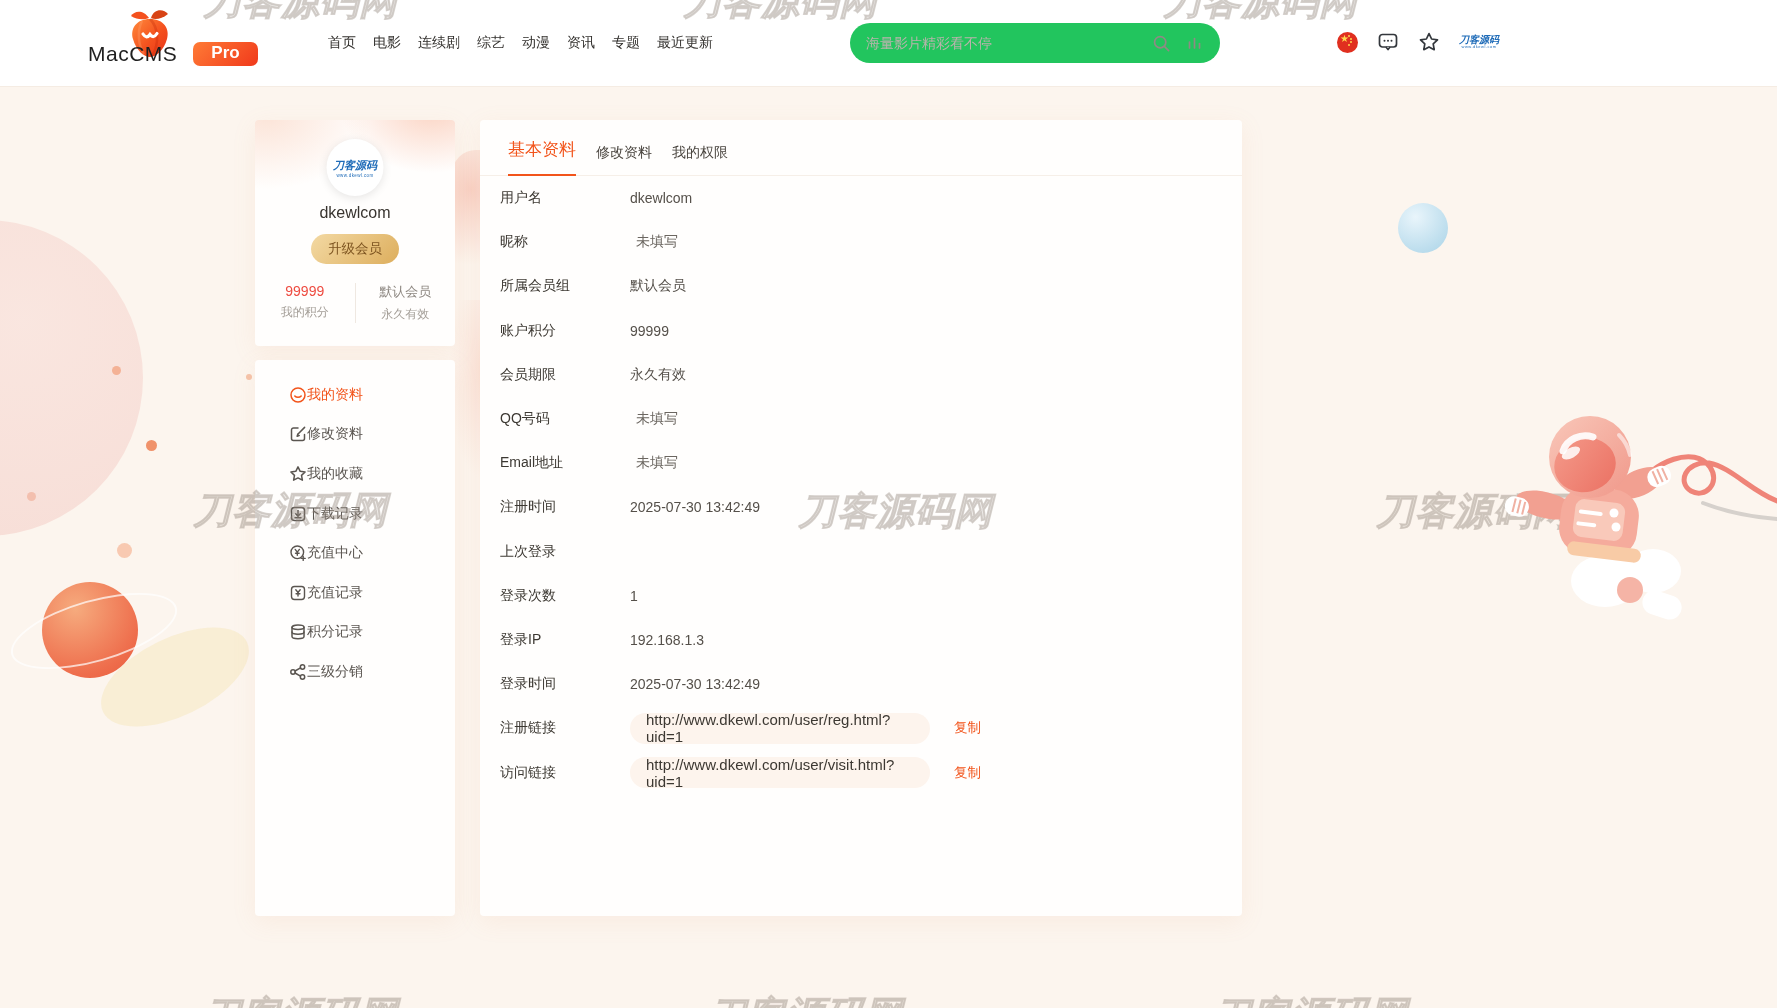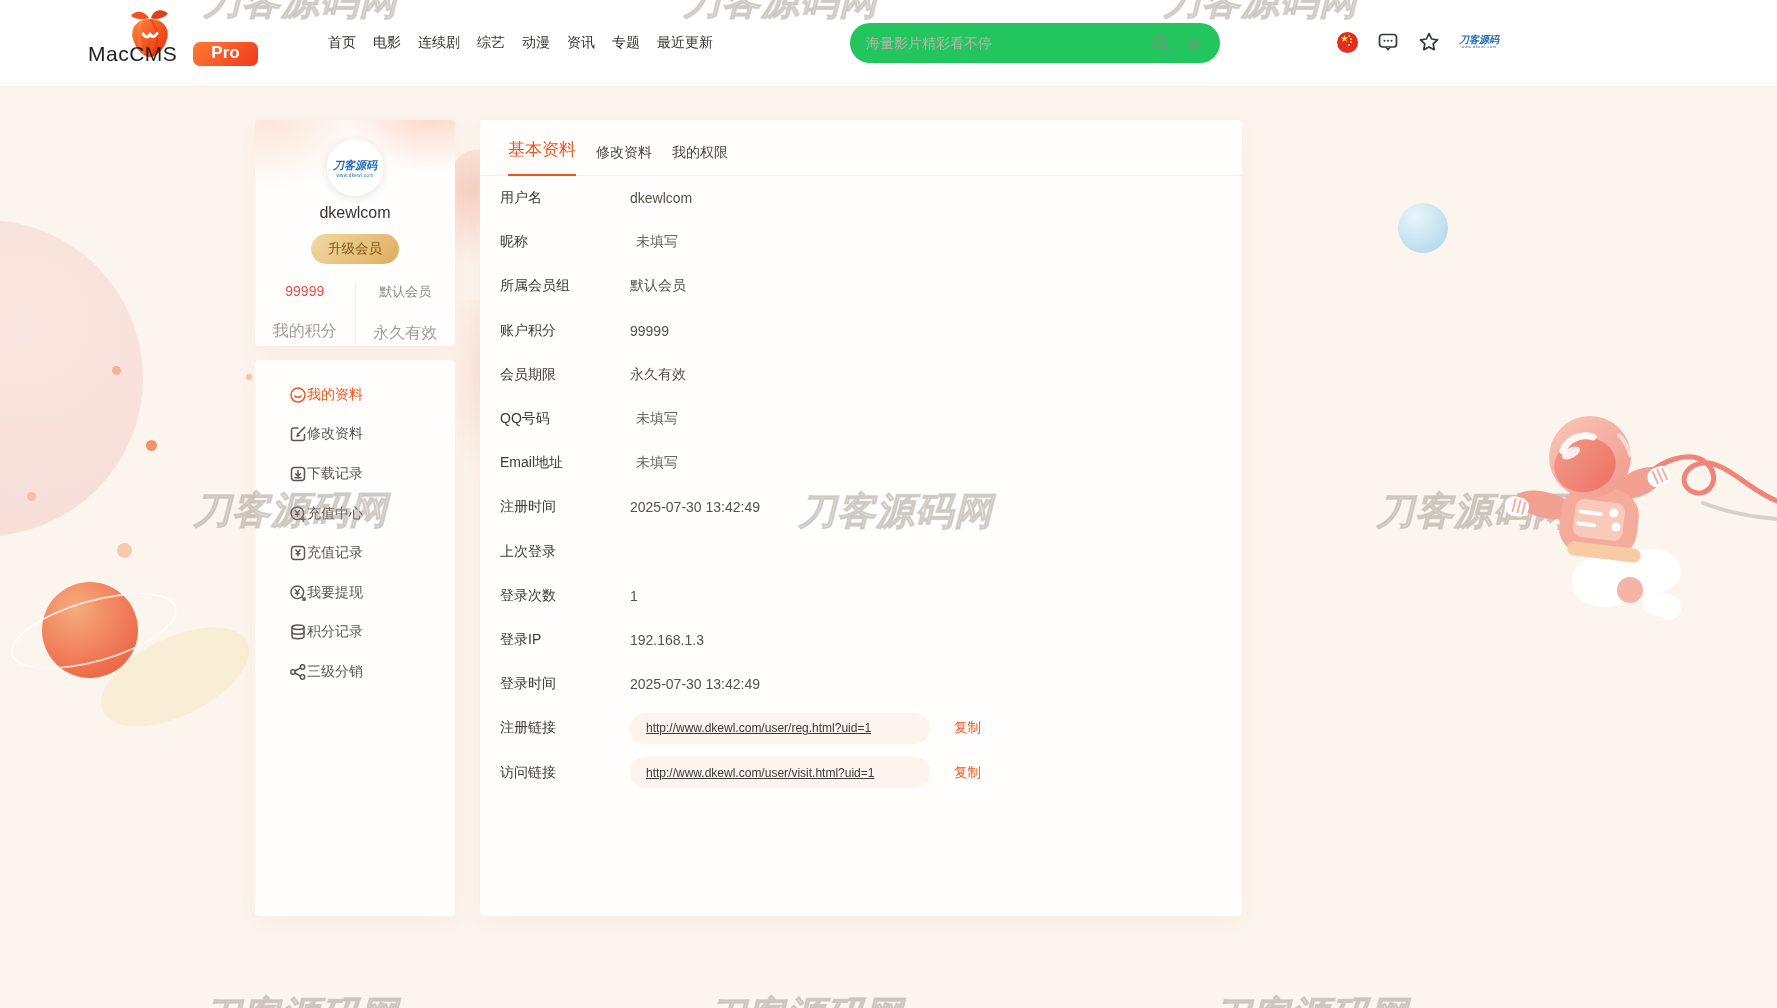--- a/index.html
+++ b/index.html
@@ -74,38 +74,38 @@
   .username { position:absolute; left:0; top:84px; width:100%; text-align:center; font-size:16px; color:#38342f; }
   .upgrade-btn { position:absolute; left:50%; top:114px; transform:translateX(-50%);
     background:linear-gradient(135deg,#f3d9a3,#ddae5d); color:#7d5420; font-size:13.5px;
     padding:6px 17px; border-radius:15px; border:none; cursor:pointer; white-space:nowrap;
     font-family:"Liberation Sans","DejaVu Sans",sans-serif; }
   .stats { position:absolute; left:0; top:163px; width:100%; display:flex; }
   .stat-col { flex:1; text-align:center; }
   .stat-col.first { border-right:1px solid #efe8e1; }
   .stat-value-points { font-size:14px; color:#ee4b40; }
   .stat-value-group { font-size:13px; color:#8d8781; }
-  .stat-label { font-size:16px; color:#a39d96; margin-top:22px; }
+  .stat-label { font-size:12px; color:#a39d96; margin-top:5px; }
 
   .menu-card { left:255px; top:360px; width:200px; height:556px; padding-top:15px; }
   .menu-item { display:flex; align-items:center; height:39.6px; padding-left:34px; 
     font-size:14px; color:#5a5550; cursor:pointer; }
   .menu-item svg { flex:0 0 auto; }
   .menu-item.active { color:#f2541b; }
 
   .main-card { left:480px; top:120px; width:762px; height:796px; }
   .tabs { display:flex; align-items:flex-end; gap:20px; padding:18px 28px 0; border-bottom:1px solid #f6efe8; }
   .tab { font-size:14px; color:#49443e; padding-bottom:13px; cursor:pointer; }
   .tab.active { font-size:17px; color:#f2541b; font-weight:500; border-bottom:2px solid #f2541b; margin-bottom:-1px; }
   .fields { padding-left:20px; }
   .frow { display:flex; align-items:center; height:44.2px; }
   .frow-label { width:130px; font-size:14px; color:#3c3832; flex:0 0 auto; }
   .frow-value { font-size:14px; color:#55504a; }
   .link-pill { width:300px; height:31px; background:#fdf4ed; border-radius:16px; display:flex; align-items:center;
-    padding:0 16px; font-size:12px; color:#3c3832; cursor:text;text-decoration:underline; }
+    padding:0 16px; font-size:15px; color:#3c3832; cursor:text; }
   .copy-link { color:#f2541b; font-size:13.5px; margin-left:24px; cursor:pointer; }
 
   .astronaut { position:absolute; left:1467px; top:385px; z-index:25; }
 </style>
 </head>
 <body>
 
 <div class="screen">
 
   <div class="deco big-circle"></div>
@@ -224,20 +224,26 @@
     </div>
     <div class="menu-item">
       <svg width="18" height="18" viewBox="0 0 18 18" fill="none" stroke="currentColor" stroke-width="1.5" stroke-linecap="round" stroke-linejoin="round">
         <path d="M15.5 9.5 V13.5 a2 2 0 0 1 -2 2 H4.5 a2 2 0 0 1 -2 -2 V5 a2 2 0 0 1 2 -2 H9"></path>
         <path d="M8.8 9.2 L15.6 2.4"></path>
           <path d="M8.8 9.2 l-.7 2.1 2.1 -.7"></path>
       </svg>
       <span>修改资料</span>
     </div>
     <div class="menu-item">
+      <svg width="18" height="18" viewBox="0 0 18 18" fill="none" stroke="currentColor" stroke-width="1.5" stroke-linejoin="round">
+        <path d="M9 1.9 l2.2 4.4 4.9.7 -3.6 3.4.9 4.8 L9 12.9 4.6 15.2 l.9 -4.8 L1.9 7 l4.9 -.7 Z"></path>
+      </svg>
+      <span>我的收藏</span>
+    </div>
+    <div class="menu-item">
       <svg width="18" height="18" viewBox="0 0 18 18" fill="none" stroke="currentColor" stroke-width="1.5" stroke-linecap="round" stroke-linejoin="round">
         <rect x="2.5" y="2.5" width="13" height="13" rx="3"></rect>
         <path d="M9 5.5 V10.8"></path>
           <path d="M6.7 8.8 L9 11.1 11.3 8.8"></path>
           <path d="M6 12.8 h6"></path>
       </svg>
       <span>下载记录</span>
     </div>
     <div class="menu-item">
       <svg width="18" height="18" viewBox="0 0 18 18" fill="none" stroke="currentColor" stroke-width="1.4" stroke-linecap="round">
@@ -251,31 +257,20 @@
       <span>充值中心</span>
     </div>
     <div class="menu-item">
       <svg width="18" height="18" viewBox="0 0 18 18" fill="none" stroke="currentColor" stroke-width="1.4" stroke-linecap="round">
         <rect x="2.5" y="2.5" width="13" height="13" rx="3"></rect>
         <path d="M6.8 5.8 L9 8.5 L11.2 5.8"></path>
           <path d="M9 8.5 V12"></path>
           <path d="M7.1 9.7 h3.8"></path>
       </svg>
       <span>充值记录</span>
-    </div>
-    <div class="menu-item">
-      <svg width="18" height="18" viewBox="0 0 18 18" fill="none" stroke="currentColor" stroke-width="1.4" stroke-linecap="round" stroke-linejoin="round">
-        <circle cx="8.3" cy="8.3" r="6.3"></circle>
-        <path d="M6.2 5.4 L8.3 8.1 L10.4 5.4"></path>
-          <path d="M8.3 8.1 V11.3"></path>
-          <path d="M6.5 9.2 h3.6"></path>
-        <path d="M12.6 12.6 l3.4 3.4"></path>
-          <path d="M16 13.4 v2.6 h-2.6"></path>
-      </svg>
-      <span>我要提现</span>
     </div>
     <div class="menu-item">
       <svg width="18" height="18" viewBox="0 0 18 18" fill="none" stroke="currentColor" stroke-width="1.5" stroke-linecap="round">
         <ellipse cx="9" cy="4.3" rx="6" ry="2.2"></ellipse>
         <path d="M3 4.3 V13.6 c0 1.2 2.7 2.2 6 2.2 s6 -1 6 -2.2 V4.3"></path>
         <path d="M3 9 c0 1.2 2.7 2.2 6 2.2 s6 -1 6 -2.2"></path>
       </svg>
       <span>积分记录</span>
     </div>
     <div class="menu-item">

